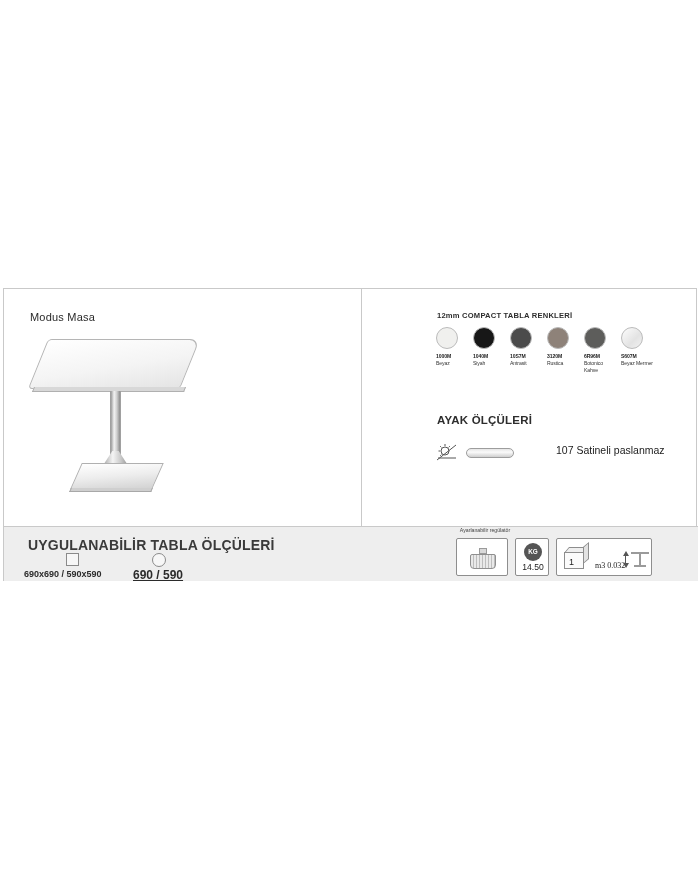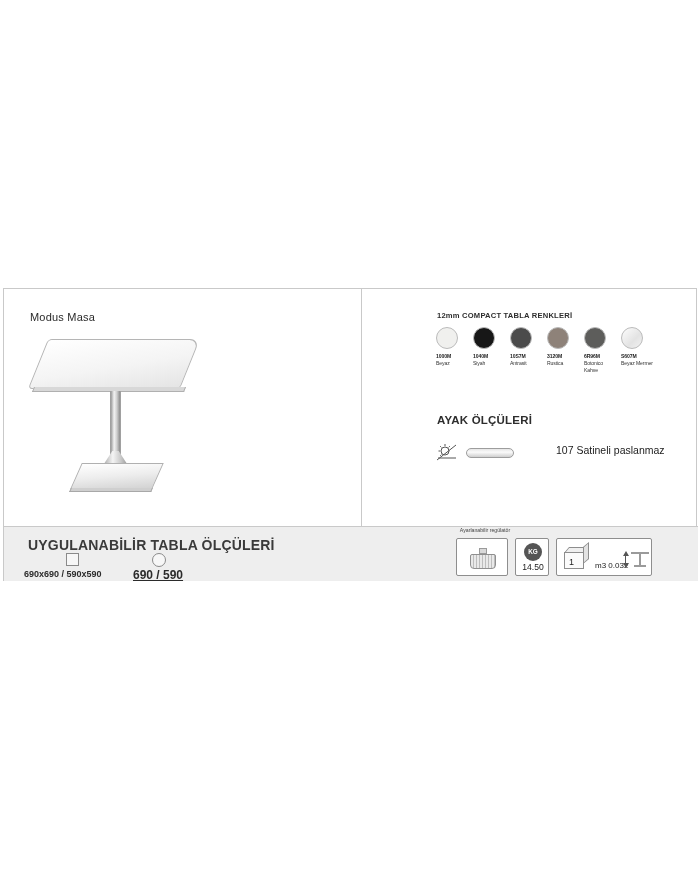--- a/index.html
+++ b/index.html
@@ -237,21 +237,21 @@
     background: #efefef; border: 1px solid #8d8d8d; transform: skewX(-40deg); transform-origin: bottom left;
   }
   .box3d-side {
     position: absolute; left: 19px; top: 0px; width: 6px; height: 17px;
     background: #e2e2e2; border: 1px solid #8d8d8d; transform: skewY(-40deg); transform-origin: top left;
   }
   .box3d-num {
     position: absolute; left: 5px; top: 10px; font-size: 9px; color: #222;
   }
   .vol-text {
-    position: absolute; left: 38px; top: 22px; font-size: 8px; color: #222;
+    position: absolute; left: 38px; top: 22px; font-size: 8px; color: #222; font-family: Liberation Serif, serif;
   }
   .mini-table {
     position: absolute; left: 74px; top: 10px; width: 18px; height: 20px;
   }
   .mini-table-top {
     position: absolute; left: 0; top: 3px; width: 18px; height: 2px; background: #9a9a9a;
   }
   .mini-table-col {
     position: absolute; left: 8px; top: 5px; width: 2px; height: 12px; background: #9a9a9a;
   }

